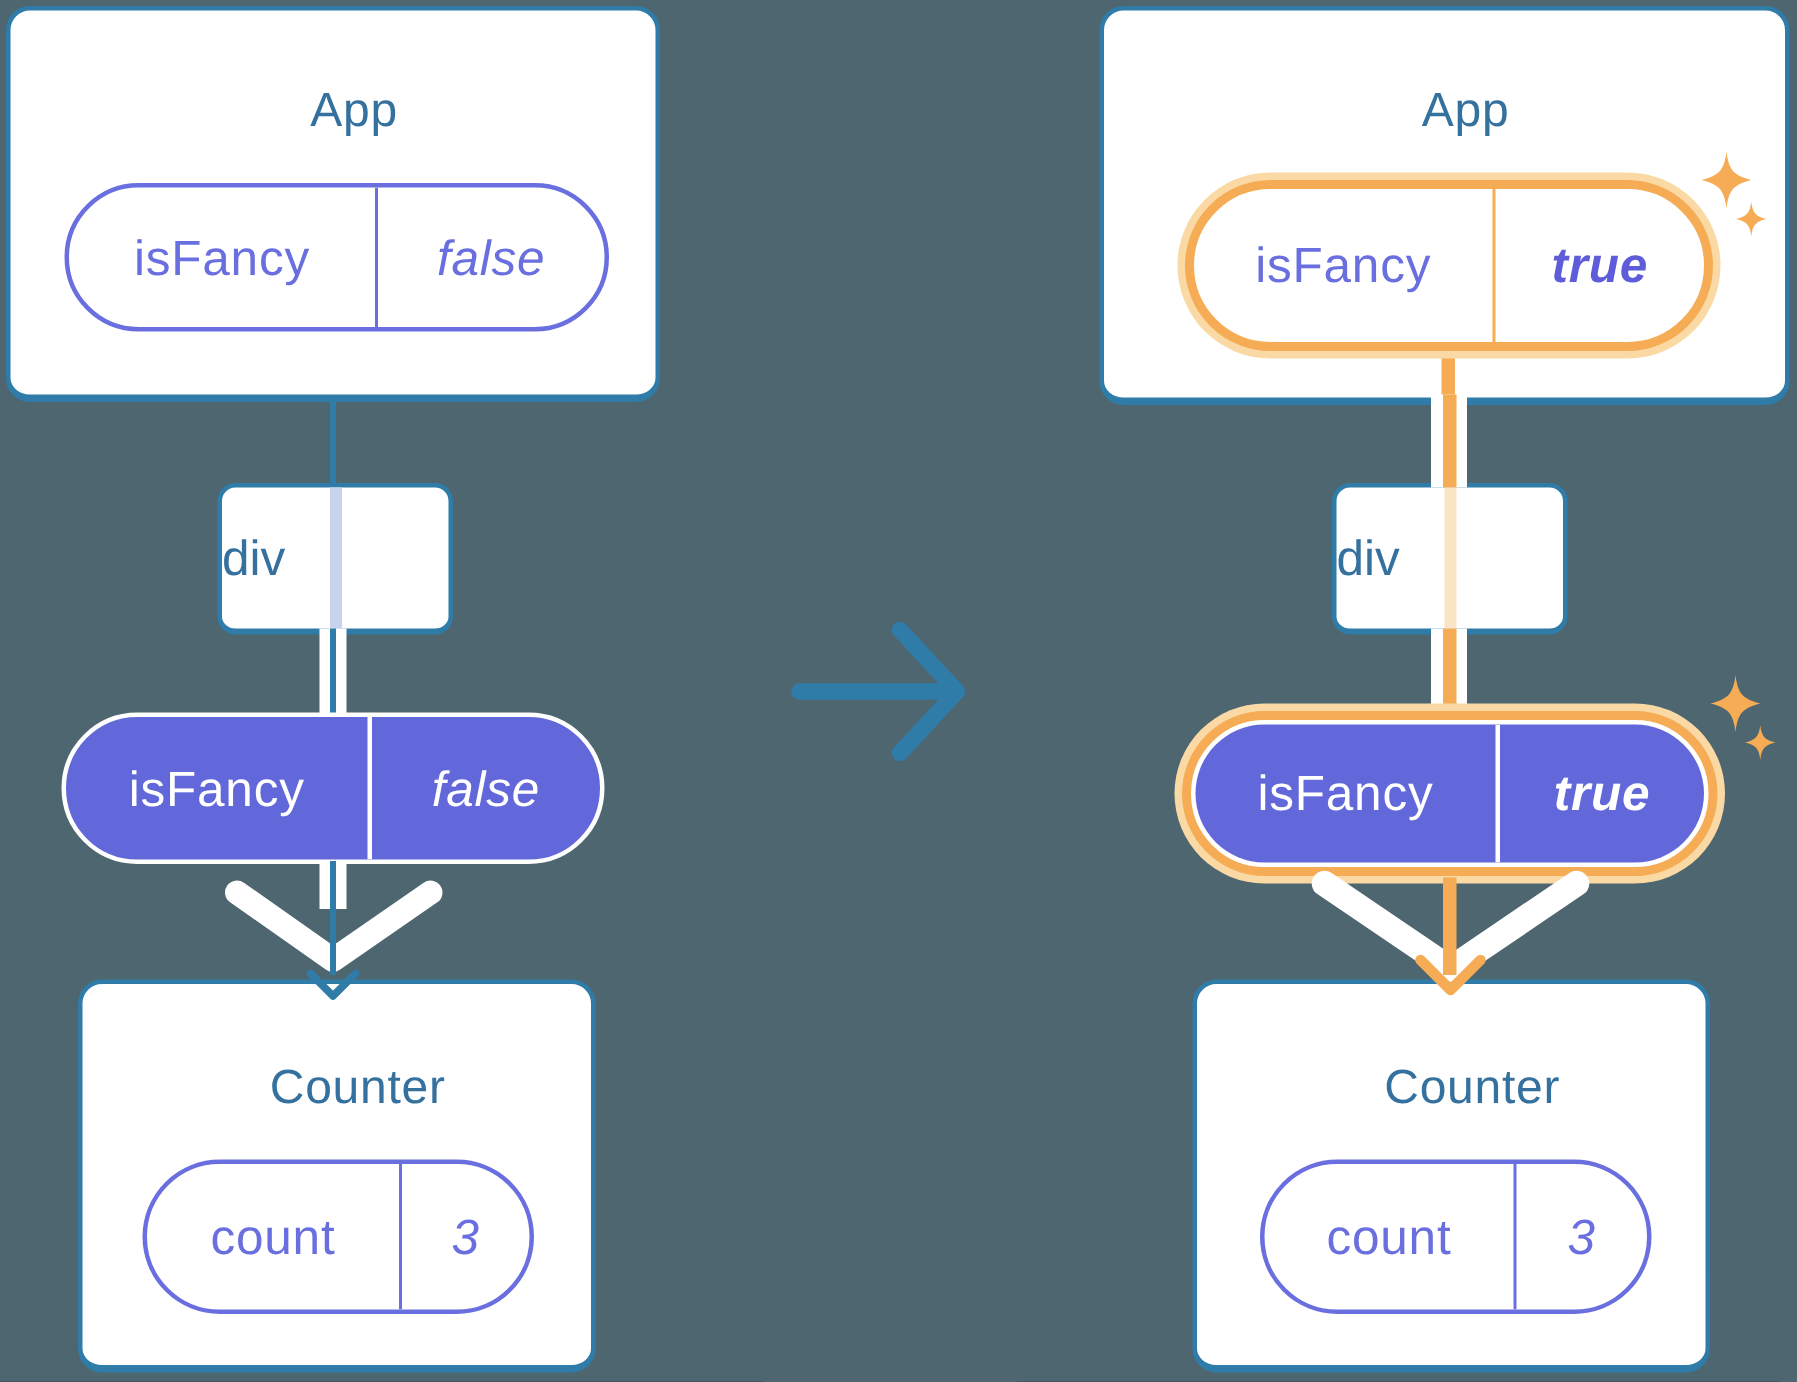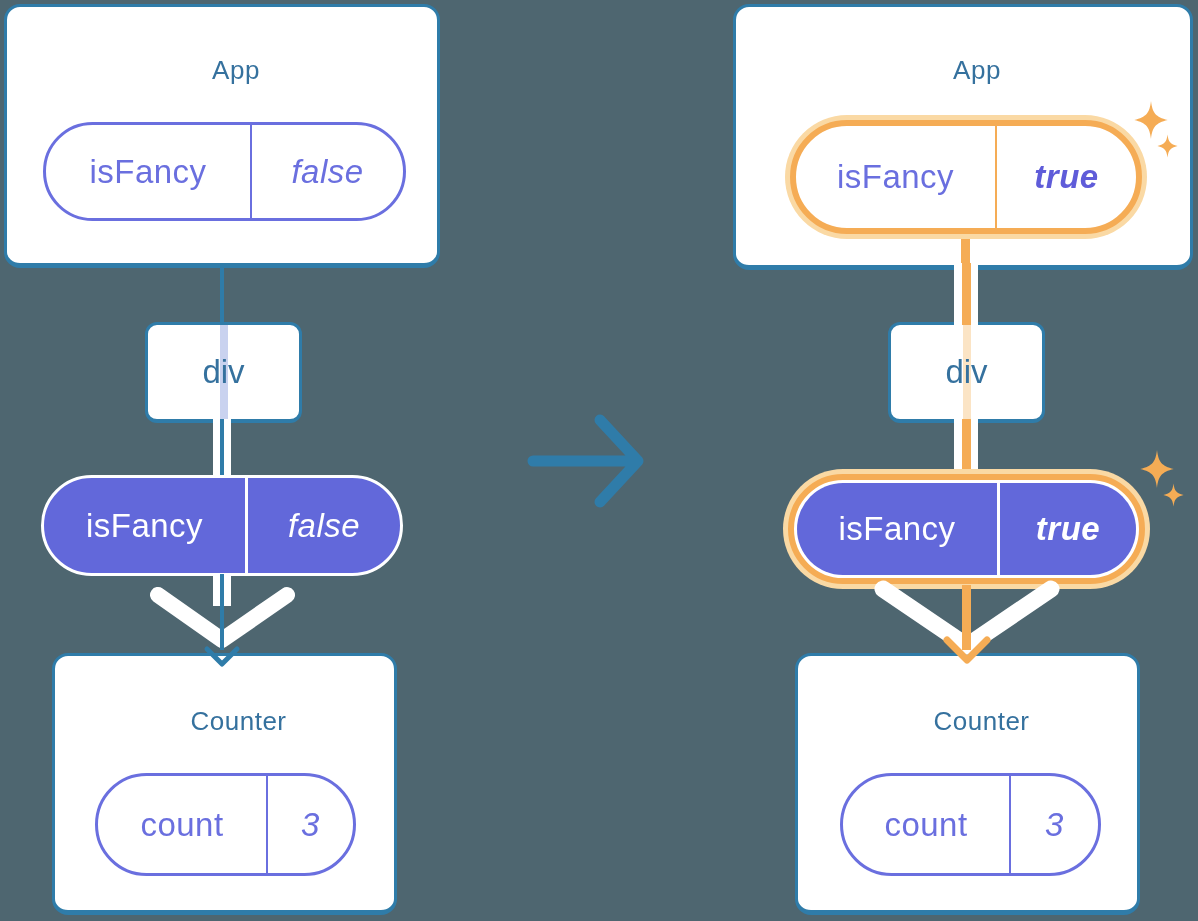--- a/index.html
+++ b/index.html
@@ -16,21 +16,21 @@
     background: #fff;
     border: 3px solid #2F7CA9;
     border-bottom-width: 5px;
     border-radius: 16px;
     z-index: 2;
   }
   .card-title {
     position: absolute; left: 0; right: 0;
     text-align: center;
     color: #35719E;
-    font-size: 26px; font-weight: 500;
+    font-size: 32px; font-weight: 500;
     letter-spacing: 0.5px;
     padding-left: 28px;
   }
   .pill-outline {
     position: absolute;
     display: flex;
     background: #fff;
     border: 3px solid #6A6FDF;
     border-radius: 60px;
     overflow: hidden;
@@ -60,21 +60,21 @@
   .z1 { z-index: 1; } .z3 { z-index: 3; } .z4 { z-index: 4; }
   .z5 { z-index: 5; } .z6 { z-index: 6; } .z7 { z-index: 7; }
   .divbox {
     position: absolute;
     width: 157px; height: 101px;
     background: #fff;
     border: 3px solid #2F7CA9;
     border-bottom-width: 4px;
     border-radius: 12px;
     z-index: 2;
-    display: flex; align-items: center; justify-content: center;
+    display: flex; align-items: center; 
   }
   .divbox .thru {
     position: absolute; top: 0; bottom: 0;
     left: 50%; transform: translateX(-50%);
     width: 8px;
   }
   .divbox .lbl {
     position: relative;
     color: #35719E; font-size: 33px; font-weight: 500;
     z-index: 1;

